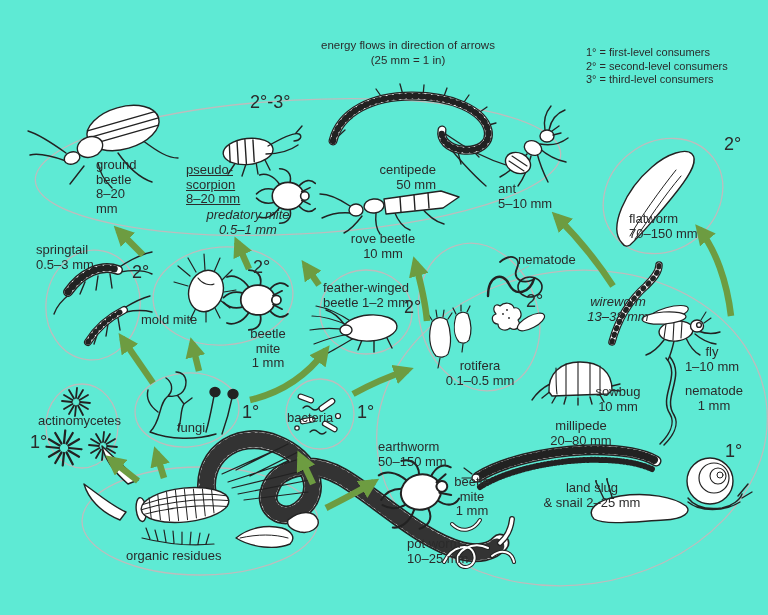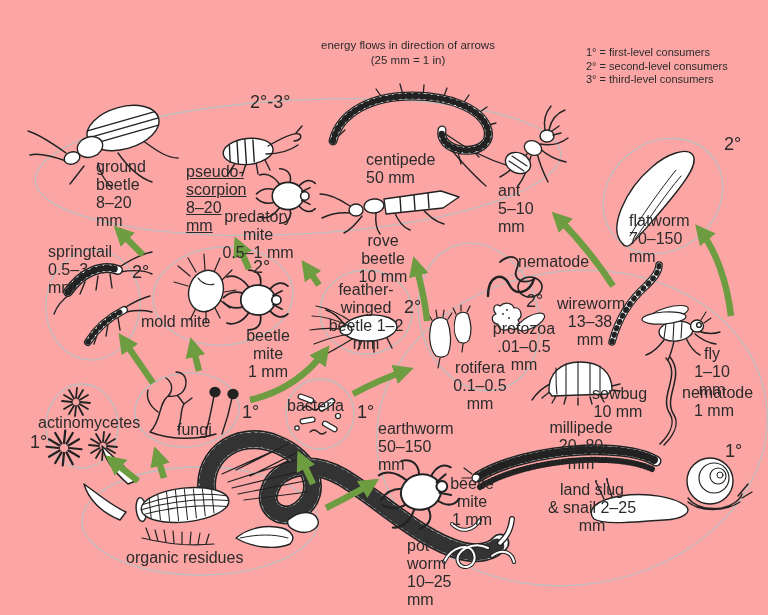--- a/index.html
+++ b/index.html
@@ -1,19 +1,19 @@
 <!DOCTYPE html>
 <html><head>
 <meta charset="utf-8">
 <style>
   html,body{margin:0;padding:0;background:#fff;}
-  #stage{position:relative;width:768px;height:615px;background:#fca5a5;overflow:hidden;
+  #stage{position:relative;width:768px;height:615px;background:#5eead4;overflow:hidden;
          font-family:"Liberation Sans",sans-serif;color:#2b2b2b;}
   #art{position:absolute;left:0;top:0;}
-  .lbl{position:absolute;font-size:16px;line-height:1.12;color:#2b2b2b;}
+  .lbl{position:absolute;font-size:13px;line-height:1.12;color:#2b2b2b;}
   .lbl .nm,.lbl .sz,.lbl .ln{display:block;}
   .joined .ln{display:block;}
   .c{text-align:center;}
   .nw{white-space:nowrap;}
   .deg{position:absolute;font-size:18px;color:#2b2b2b;white-space:nowrap;}
   .title{position:absolute;left:258px;top:38px;width:300px;text-align:center;font-size:11.5px;line-height:1.3;}
   .legend{position:absolute;left:586px;top:46px;font-size:11px;line-height:13.5px;}
   .legend span{display:block;}
 </style>
 </head>
@@ -311,87 +311,83 @@
   <div class="deg" style="left:725px;top:441px;">1°</div>
 
   <div class="lbl" style="left:96px;top:158px;width:52px;">
     <span class="nm">ground beetle</span>
     <span class="sz">8–20 mm</span>
   </div>
   <div class="lbl" style="left:186px;top:163px;width:56px;text-decoration:underline;">
     <span class="nm">pseudo-scorpion</span>
     <span class="sz">8–20 mm</span>
   </div>
-  <div class="lbl c" style="left:210px;top:208px;width:96px;">
+  <div class="lbl c" style="left:200px;top:208px;width:96px;font-style:italic;">
     <span class="nm">predatory mite</span>
     <span class="sz">0.5–1 mm</span>
   </div>
-  <div class="lbl" style="left:366px;top:151px;width:70px;">
+  <div class="lbl" style="left:366px;top:163px;width:70px;text-align:right;">
     <span class="nm">centipede</span>
     <span class="sz">50 mm</span>
   </div>
   <div class="lbl c" style="left:346px;top:232px;width:74px;">
     <span class="nm">rove beetle</span>
     <span class="sz">10 mm</span>
   </div>
   <div class="lbl" style="left:498px;top:182px;width:60px;">
     <span class="nm">ant</span>
     <span class="sz">5–10 mm</span>
   </div>
-  <div class="lbl" style="left:48px;top:243px;width:70px;">
+  <div class="lbl" style="left:36px;top:243px;width:70px;">
     <span class="nm">springtail</span>
     <span class="sz">0.5–3 mm</span>
   </div>
   <div class="lbl nw" style="left:141px;top:313px;">
     <span class="nm">mold mite</span>
   </div>
   <div class="lbl c" style="left:238px;top:327px;width:60px;">
     <span class="nm">beetle mite</span>
     <span class="sz">1 mm</span>
   </div>
   <div class="lbl c joined" style="left:318px;top:281px;width:96px;">
     <span class="ln">feather-winged</span>
     <span class="ln">beetle 1–2 mm</span>
   </div>
   <div class="lbl nw" style="left:518px;top:253px;">
     <span class="nm">nematode</span>
   </div>
-  <div class="lbl c" style="left:482px;top:320px;width:84px;">
-    <span class="nm">protozoa</span>
-    <span class="sz">.01–0.5 mm</span>
-  </div>
   <div class="lbl c" style="left:438px;top:359px;width:84px;">
     <span class="nm">rotifera</span>
     <span class="sz">0.1–0.5 mm</span>
   </div>
   <div class="lbl" style="left:629px;top:212px;width:70px;">
     <span class="nm">flatworm</span>
     <span class="sz">70–150 mm</span>
   </div>
-  <div class="lbl c" style="left:557px;top:295px;width:66px;">
+  <div class="lbl c" style="left:585px;top:295px;width:66px;font-style:italic;">
     <span class="nm">wireworm</span>
     <span class="sz">13–38 mm</span>
   </div>
   <div class="lbl c" style="left:684px;top:345px;width:56px;">
     <span class="nm">fly</span>
     <span class="sz">1–10 mm</span>
   </div>
   <div class="lbl c" style="left:682px;top:384px;width:64px;">
     <span class="nm">nematode</span>
     <span class="sz">1 mm</span>
   </div>
   <div class="lbl c" style="left:592px;top:385px;width:52px;">
     <span class="nm">sowbug</span>
     <span class="sz">10 mm</span>
   </div>
   <div class="lbl c" style="left:546px;top:419px;width:70px;">
     <span class="nm">millipede</span>
     <span class="sz">20–80 mm</span>
   </div>
-  <div class="lbl" style="left:378px;top:420px;width:70px;">
+  <div class="lbl" style="left:378px;top:440px;width:70px;">
     <span class="nm">earthworm</span>
     <span class="sz">50–150 mm</span>
   </div>
   <div class="lbl c" style="left:450px;top:475px;width:44px;">
     <span class="nm">beetle mite</span>
     <span class="sz">1 mm</span>
   </div>
   <div class="lbl c joined" style="left:540px;top:481px;width:104px;">
     <span class="ln">land slug</span>
     <span class="ln">&amp; snail 2–25 mm</span>
@@ -399,20 +395,20 @@
   <div class="lbl" style="left:407px;top:537px;width:64px;">
     <span class="nm">pot worm</span>
     <span class="sz">10–25 mm</span>
   </div>
   <div class="lbl nw" style="left:38px;top:414px;">
     <span class="nm">actinomycetes</span>
   </div>
   <div class="lbl nw" style="left:177px;top:421px;">
     <span class="nm">fungi</span>
   </div>
-  <div class="lbl nw" style="left:278px;top:397px;padding-left:9px;">
+  <div class="lbl nw" style="left:278px;top:411px;padding-left:9px;">
     <span class="nm">bacteria</span>
   </div>
   <div class="lbl nw" style="left:126px;top:549px;">
     <span class="nm">organic residues</span>
   </div>
 
 </div>
 
 </body></html>

